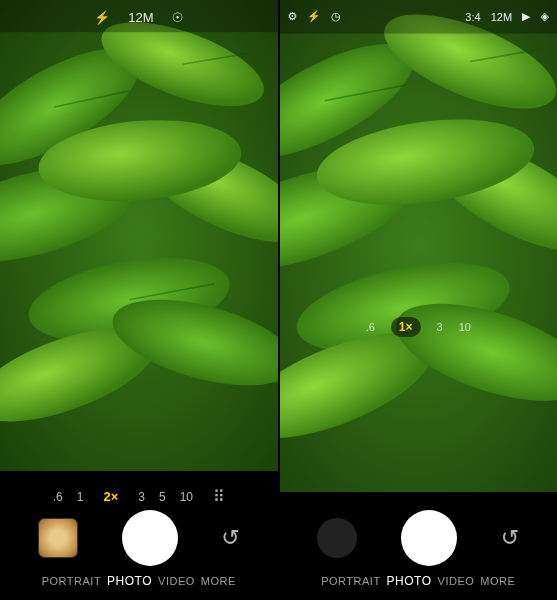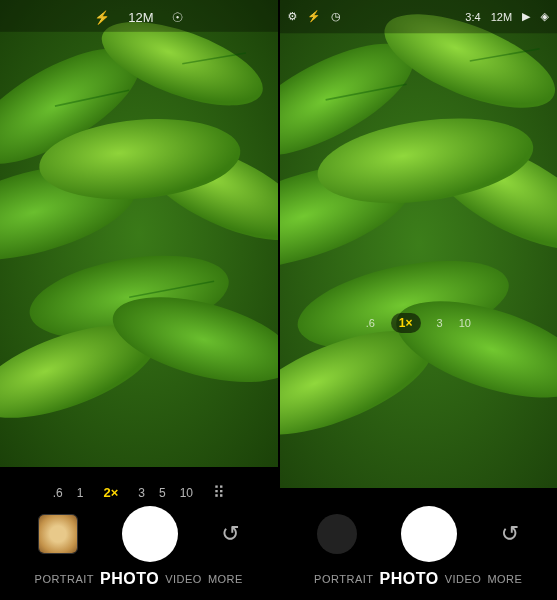--- a/index.html
+++ b/index.html
@@ -169,22 +169,22 @@
     .mode-item {
       color: rgba(255,255,255,0.6);
       font-size: 11px;
       font-weight: 500;
       letter-spacing: 0.5px;
       text-transform: uppercase;
     }
 
     .mode-item.active {
       color: #fff;
-      font-weight: 700;
-      font-size: 16px;
+      font-weight: 400;
+      font-size: 12px;
     }
 
     
     .right-zoom-bar {
       position: absolute;
       bottom: 155px;
       left: 0; right: 0;
       display: flex;
       align-items: center;
       justify-content: center;

